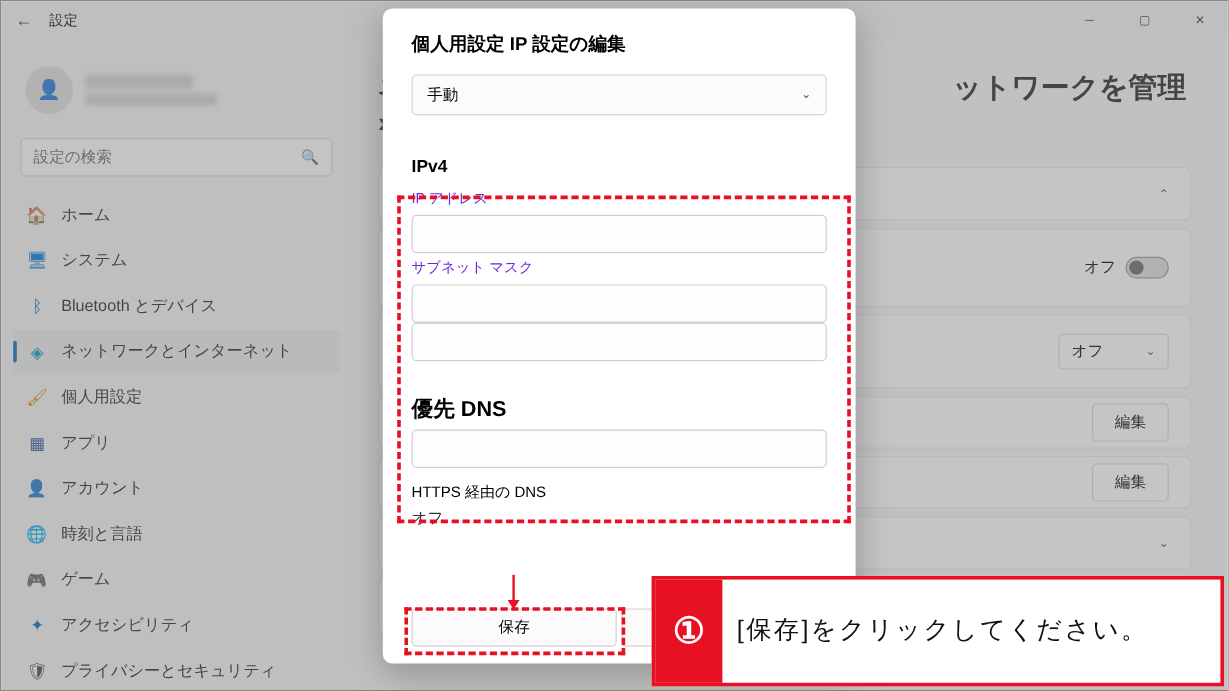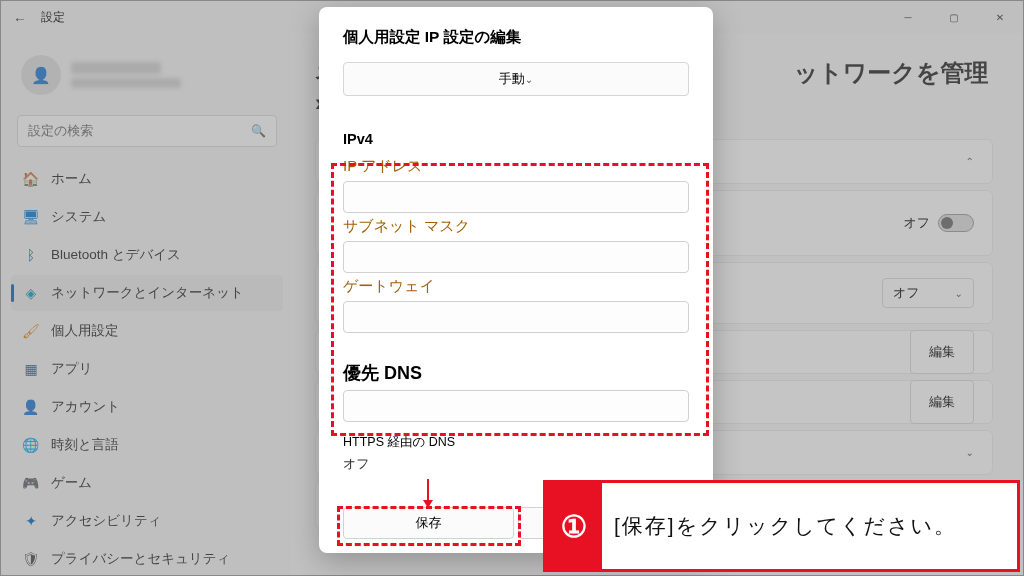--- a/index.html
+++ b/index.html
@@ -35,34 +35,34 @@
 .main { flex: 1; padding: 24px 30px 0 24px; position: relative; background: #f7f7f7; }
 .breadcrumb { font-size: 24px; font-weight: 600; color: #222; }
 .cards { margin-top: 22px; display: flex; flex-direction: column; gap: 6px; }
 .card { background: #fdfdfd; border: 1px solid #e9e9e9; border-radius: 6px; padding: 14px 18px; display: flex; align-items: center; justify-content: space-between; font-size: 13px; }
 .card .lbl-left { color: #222; }
 .card-note { font-size: 11.5px; color: #666; }
 .offtoggle { display: flex; align-items: center; gap: 8px; font-size: 13px; }
 .toggle { width: 36px; height: 18px; border-radius: 9px; background: #ddd; border: 1px solid #999; position: relative; }
 .toggle::after { content: ""; position: absolute; width: 12px; height: 12px; border-radius: 50%; background: #666; top: 2px; left: 2px; }
 .dropdown-sm { width: 92px; height: 30px; background: #fdfdfd; border: 1px solid #d8d8d8; border-radius: 4px; display: flex; align-items: center; padding: 0 10px; font-size: 13px; justify-content: space-between; }
-.editbtn { height: 44px; padding: 0 18px; background: #fdfdfd; border: 1px solid #d8d8d8; border-radius: 4px; font-size: 13px; display: flex; align-items: center; }
+.editbtn { height: 32px; padding: 0 18px; background: #fdfdfd; border: 1px solid #d8d8d8; border-radius: 4px; font-size: 13px; display: flex; align-items: center; }
 .chev { font-size: 10px; color: #555; }
 
 .dimmer { position: absolute; inset: 0; background: rgba(120,120,120,0.42); pointer-events: none; }
 
 .dialog { position: absolute; top: 6px; left: 318px; width: 394px; height: 546px; background: #fff; border-radius: 8px; box-shadow: 0 8px 30px rgba(0,0,0,0.25); padding: 20px 24px 14px 24px; display: flex; flex-direction: column; }
 .dlg-title { font-size: 15.5px; font-weight: 600; margin-bottom: 14px; }
-.dlg-select { height: 34px; border: 1px solid #d6d6d6; border-radius: 4px; background: #fbfbfb; display: flex; align-items: center; padding: 0 12px; font-size: 13px; justify-content: center; margin-bottom: 18px; }
+.dlg-select { height: 34px; border: 1px solid #d6d6d6; border-radius: 4px; background: #fbfbfb; display: flex; align-items: center; padding: 0 12px; font-size: 13px; justify-content: space-between; margin-bottom: 18px; }
 .dlg-sect { font-size: 14.5px; font-weight: 700; margin-bottom: 6px; margin-top: 17px; }
 .dlg-switchrow { display: flex; align-items: center; gap: 8px; margin-bottom: 14px; }
 .switch-on { width: 38px; height: 19px; border-radius: 10px; background: #0067c0; position: relative; }
 .switch-on::after { content: ""; position: absolute; width: 13px; height: 13px; border-radius: 50%; background: #fff; top: 3px; right: 3px; }
 .switch-lbl { font-size: 13px; }
-.field-lbl { font-size: 15px; color: #a16207; margin-bottom: 5px; margin-top: 4px; }
+.field-lbl { font-size: 12px; color: #6d28d9; margin-bottom: 5px; margin-top: 4px; }
 .field-input { height: 32px; border: 1px solid #d0d0d0; border-radius: 4px; background: #fdfdfd; }
 .field-lbl-bold { font-size: 18px; font-weight: 600; margin-top: 28px; margin-bottom: 5px; }
 .https-lbl { font-size: 12.5px; margin-top: 12px; }
 .https-val { font-size: 13px; color: #333; margin-top: 4px; }
 .spacer { flex: 1; }
 .dlg-btnrow { display: flex; gap: 4px; margin-top: 8px; }
 .dlg-btn { flex: 1; height: 32px; border: 1px solid #d2d2d2; border-radius: 4px; background: #fbfbfb; font-size: 13px; display: flex; align-items: center; justify-content: center; }
 
 
 .redbox { position: absolute; border: 3px dashed #e81123; pointer-events: none; }
@@ -221,21 +221,20 @@
       <span class="chev">⌄</span>
     </div>
     <div class="dlg-sect">IPv4</div>
 
     <div class="field-lbl">IP アドレス</div>
     <div class="field-input"></div>
 
     <div class="field-lbl">サブネット マスク</div>
     <div class="field-input"></div>
 
-    <div class="field-lbl">ゲートウェイ</div>
     <div class="field-input"></div>
 
     <div class="field-lbl-bold">優先 DNS</div>
     <div class="field-input"></div>
 
     <div class="https-lbl">HTTPS 経由の DNS</div>
     <div class="https-val">オフ</div>
 
     <div class="spacer"></div>
     <div class="dlg-btnrow">

